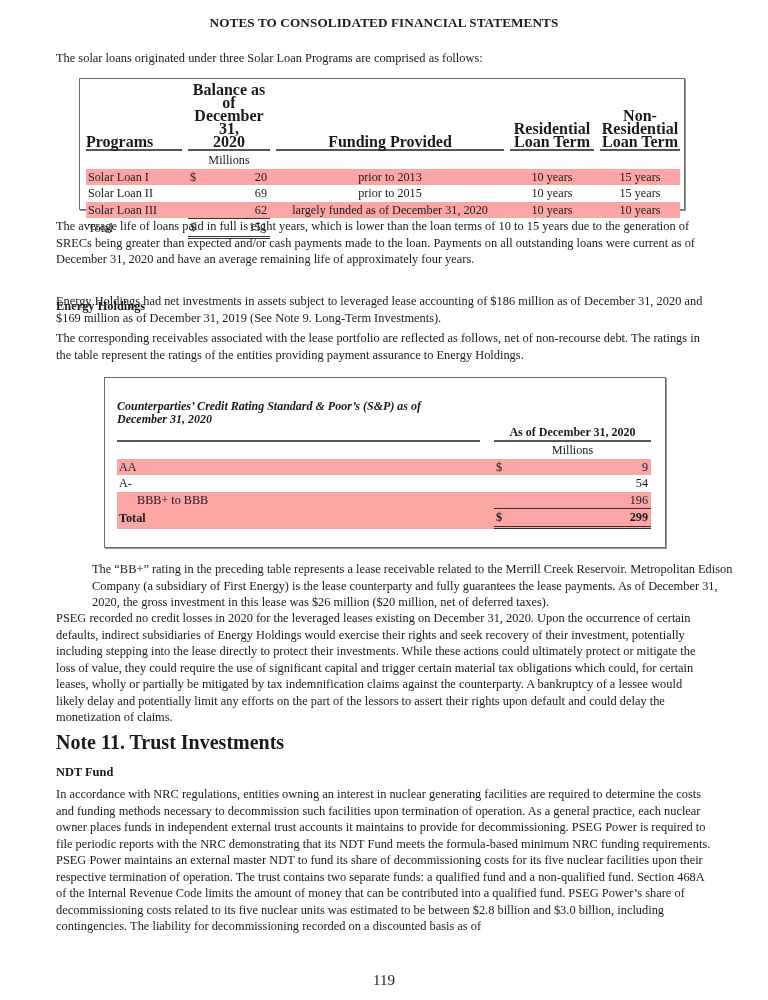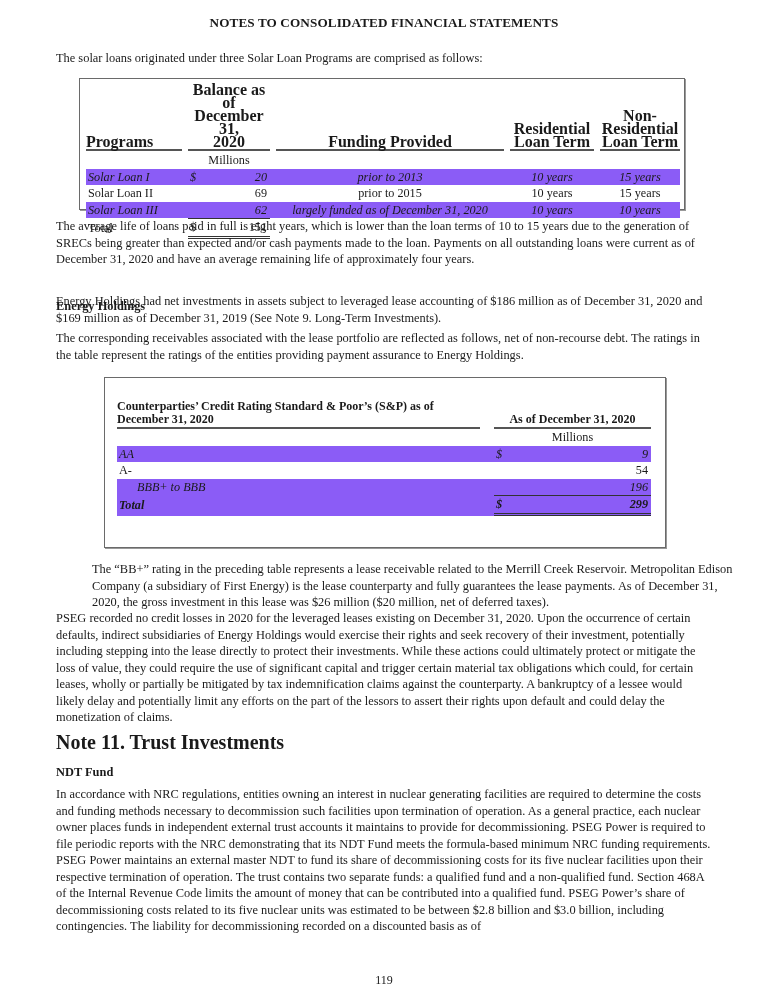--- a/index.html
+++ b/index.html
@@ -18,42 +18,42 @@
   
   .tbox1 {
     position: absolute; left: 79px; top: 78px; width: 604px; height: 130px;
     border: 1px solid #6a6a6a; box-shadow: 1px 1px 0 #999;
   }
   table { border-collapse: separate; border-spacing: 0; font-size: 12.2px; }
   .t1 { position: absolute; left: 6px; top: 4px; width: 594px; }
   .t1 th { font-weight: bold; vertical-align: bottom; padding: 0 0 1px 0; line-height: 13px; font-size: 16px; }
   .t1 th .ul { border-bottom: 2px solid #555; display: block; padding-bottom: 1px; }
   .t1 td { padding: 0; height: 16.5px; line-height: 16.5px; }
-  .shade td { background: #8b5cf6; font-style: italic; }
+  .shade td { background: #fca5a5; }
   .gap { width: 6px; }
   .dollar { text-align: left; padding-left: 2px !important; }
   .num { text-align: right; padding-right: 3px !important; }
   .center { text-align: center; }
   .right { text-align: right; }
   .tot-top { border-top: 1px solid #333; }
   .tot-bot { border-bottom: 3px double #333; }
 
   
   .tbox2 {
     position: absolute; left: 104px; top: 377px; width: 560px; height: 169px;
     border: 1px solid #6a6a6a; box-shadow: 1px 1px 0 #999;
   }
   .t2 { position: absolute; left: 12px; top: 6px; width: 534px; }
   .t2 th { font-weight: bold; font-size: 12px; line-height: 13px; padding: 0; vertical-align: bottom; }
   .t2 td { padding: 0; height: 16.5px; line-height: 16.5px; }
 
   .note-title {
     position: absolute; left: 56px; top: 734px; font-size: 20px; font-weight: bold; margin: 0;
   }
-  .page-number { position: absolute; top: 972px; left: 0; width: 768px; text-align: center; font-size: 12px; }
+  .page-number { position: absolute; top: 972px; left: 0; width: 768px; text-align: center; font-size: 15px; }
 </style>
 </head>
 <body>
 
 <div class="page-header">NOTES TO CONSOLIDATED FINANCIAL STATEMENTS</div>
 
 <p class="p" style="top:50px;">The solar loans originated under three Solar Loan Programs are comprised as follows:</p>
 
 <div class="tbox1">
   <table class="t1">
@@ -162,21 +162,21 @@
 <div class="tbox2">
   <table class="t2">
     <colgroup>
         <col style="width:363px">
         <col style="width:14px">
         <col style="width:20px">
         <col style="width:137px">
       </colgroup>
     <tbody>
     <tr>
-      <th style="text-align:left; border-bottom:2px solid #555; padding-top:16px; padding-bottom:1px;">
+      <th style="text-align:left; border-bottom:2px solid #555; padding-top:16px; padding-bottom:14px;font-style:italic;">
         <span>Counterparties’ Credit Rating Standard &amp; Poor’s (S&amp;P) as of</span><br><span>December 31, 2020</span>
       </th>
       <th></th>
       <th colspan="2" class="center" style="border-bottom:2px solid #555; padding-bottom:1px;">As of December 31, 2020</th>
     </tr>
     <tr>
       <td></td>
           <td></td>
       <td colspan="2" class="center">Millions</td>
     </tr>

